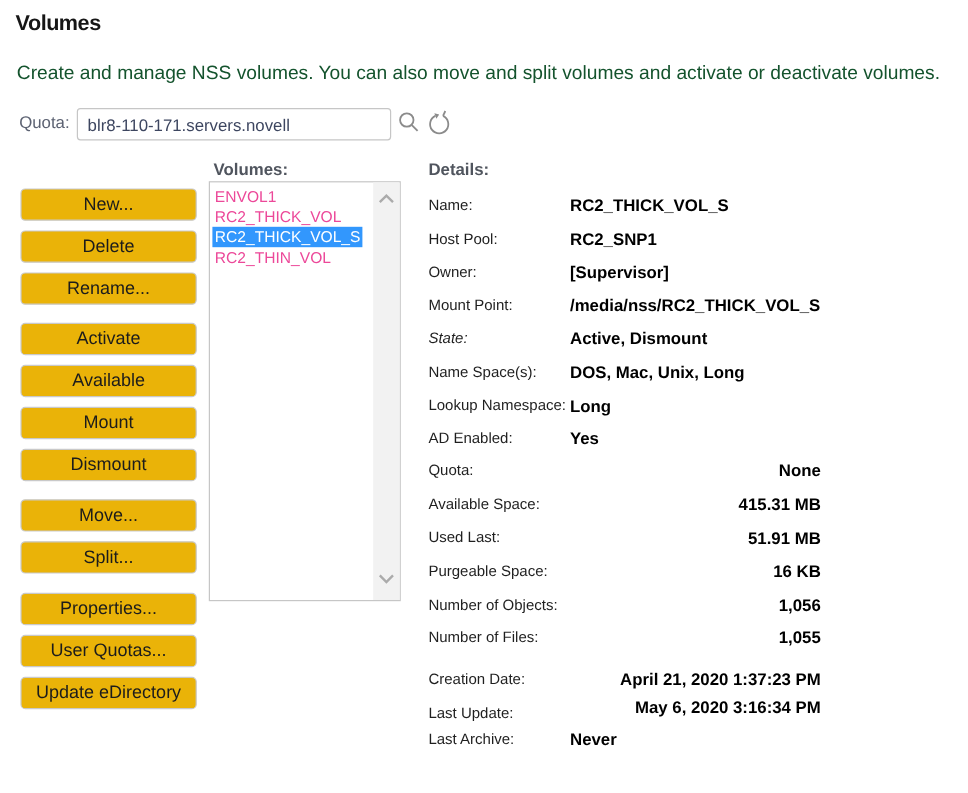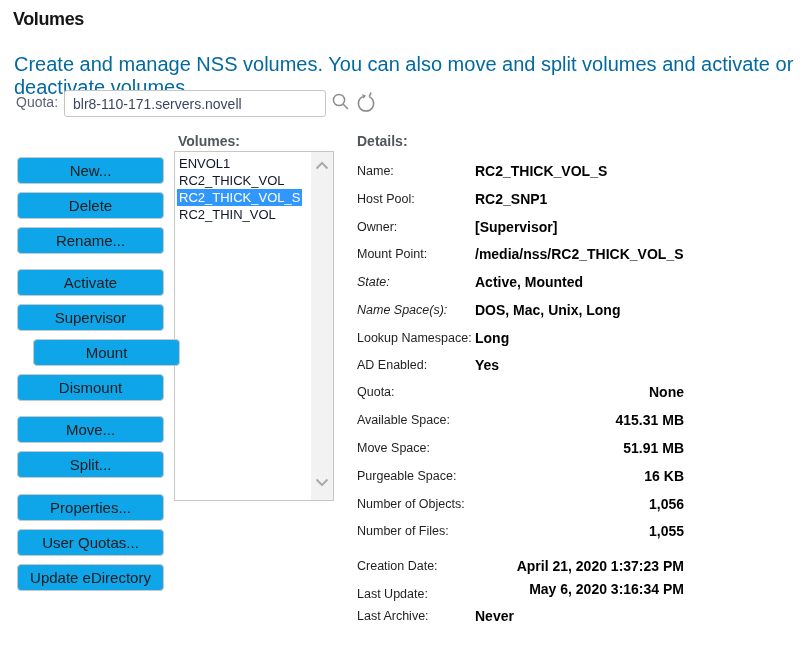--- a/index.html
+++ b/index.html
@@ -1,30 +1,30 @@
 <!DOCTYPE html>
 <html><head>
 <meta charset="utf-8">
 <style>
   * { margin:0; padding:0; box-sizing:border-box; }
   html,body { width:807px; height:661px; background:#fff; font-family:"Liberation Sans",sans-serif; position:relative; overflow:hidden; }
   .abs { position:absolute; }
   .title { left:13px; top:9px; font-size:18px; font-weight:bold; color:#161616; letter-spacing:-0.4px; }
-  .desc { left:14px; top:53px; font-size:20px; color:#0369a1; }
+  .desc { left:14px; top:53px; font-size:16px; color:#14532d; }
   .server-label { left:16px; top:94px; font-size:14px; color:#5c6272; }
   .server-input { left:64px; top:90px; width:262px; height:27px; border:1px solid #c6c6c6; border-radius:3px; font-size:14px; color:#3d4660; padding:0 8px; font-family:"Liberation Sans",sans-serif; background:#fff; }
   .icon-btn { background:none; border:none; cursor:pointer; padding:0; }
   .col-header { font-size:14px; font-weight:bold; color:#50555e; }
   .listbox { left:174px; top:151px; width:160px; height:350px; border:1px solid #c6c6c6; background:#fff; }
   .list-items { padding-top:3px; }
-  .vitem { width:fit-content; margin-left:2px; padding:0 2px; height:17px; line-height:17px; font-size:13px; color:#0f172a; white-space:nowrap; }
+  .vitem { width:fit-content; margin-left:2px; padding:0 2px; height:17px; line-height:17px; font-size:13px; color:#ec4899; white-space:nowrap; }
   .vitem.selected { background:#3297fd; color:#fff; }
   .scrollbar { position:absolute; top:0; bottom:0; right:0; width:22px; background:#f2f2f2; }
   .scroll-arrow { position:absolute; left:4px; width:14px; height:9px; }
-  .btn { position:absolute; left:17px; width:147px; height:27px; border:1px solid #c9c9c9; border-radius:4px; background:#0ea5e9; font-size:15px; color:#1c1c1c; font-family:"Liberation Sans",sans-serif; text-align:center; line-height:25px; cursor:pointer; }
+  .btn { position:absolute; left:17px; width:147px; height:27px; border:1px solid #c9c9c9; border-radius:4px; background:#eab308; font-size:15px; color:#1c1c1c; font-family:"Liberation Sans",sans-serif; text-align:center; line-height:25px; cursor:pointer; }
   .dlabel { position:absolute; left:357px; font-size:12.5px; color:#1f1f1f; white-space:nowrap; }
   .dvalue { position:absolute; left:475px; font-size:14px; font-weight:bold; color:#000; white-space:nowrap; }
   .dvalue.right { width:209px; text-align:right; }
 </style>
 </head>
 <body>
 
 <div class="abs title">Volumes</div>
 <div class="abs desc">Create and manage NSS volumes. You can also move and split volumes and activate or deactivate volumes.</div>
 
@@ -59,52 +59,52 @@
     <svg class="scroll-arrow" style="bottom:13px;" viewBox="0 0 14 9">
       <polyline points="1.5,1.5 7,7 12.5,1.5" fill="none" stroke="#ababab" stroke-width="2"></polyline>
     </svg>
   </div>
 </div>
 
 <button class="btn" style="top:157px;">New...</button>
 <button class="btn" style="top:192px;">Delete</button>
 <button class="btn" style="top:227px;">Rename...</button>
 <button class="btn" style="top:269px;">Activate</button>
-<button class="btn" style="top:304px;">Supervisor</button>
-<button class="btn" style="top:339px;margin-left:16px;">Mount</button>
+<button class="btn" style="top:304px;">Available</button>
+<button class="btn" style="top:339px;">Mount</button>
 <button class="btn" style="top:374px;">Dismount</button>
 <button class="btn" style="top:416px;">Move...</button>
 <button class="btn" style="top:451px;">Split...</button>
 <button class="btn" style="top:494px;">Properties...</button>
 <button class="btn" style="top:529px;">User Quotas...</button>
 <button class="btn" style="top:564px;">Update eDirectory</button>
 
 <div class="abs col-header" style="left:357px; top:133px;">Details:</div>
 
 <div class="dlabel" style="top:164px;">Name:</div>
 <div class="dvalue" style="top:163px;">RC2_THICK_VOL_S</div>
 <div class="dlabel" style="top:192px;">Host Pool:</div>
 <div class="dvalue" style="top:191px;">RC2_SNP1</div>
 <div class="dlabel" style="top:220px;">Owner:</div>
 <div class="dvalue" style="top:219px;">[Supervisor]</div>
 <div class="dlabel" style="top:247px;">Mount Point:</div>
 <div class="dvalue" style="top:246px;">/media/nss/RC2_THICK_VOL_S</div>
 <div class="dlabel" style="top:275px;font-style:italic;">State:</div>
-<div class="dvalue" style="top:274px;">Active, Mounted</div>
-<div class="dlabel" style="top:303px;font-style:italic;">Name Space(s):</div>
+<div class="dvalue" style="top:274px;">Active, Dismount</div>
+<div class="dlabel" style="top:303px;">Name Space(s):</div>
 <div class="dvalue" style="top:302px;">DOS, Mac, Unix, Long</div>
 <div class="dlabel" style="top:331px;">Lookup Namespace:</div>
 <div class="dvalue" style="top:330px;">Long</div>
 <div class="dlabel" style="top:358px;">AD Enabled:</div>
 <div class="dvalue" style="top:357px;">Yes</div>
 <div class="dlabel" style="top:385px;">Quota:</div>
 <div class="dvalue right" style="top:384px;">None</div>
 <div class="dlabel" style="top:413px;">Available Space:</div>
 <div class="dvalue right" style="top:412px;">415.31 MB</div>
-<div class="dlabel" style="top:441px;">Move Space:</div>
+<div class="dlabel" style="top:441px;">Used Last:</div>
 <div class="dvalue right" style="top:440px;">51.91 MB</div>
 <div class="dlabel" style="top:469px;">Purgeable Space:</div>
 <div class="dvalue right" style="top:468px;">16 KB</div>
 <div class="dlabel" style="top:497px;">Number of Objects:</div>
 <div class="dvalue right" style="top:496px;">1,056</div>
 <div class="dlabel" style="top:524px;">Number of Files:</div>
 <div class="dvalue right" style="top:523px;">1,055</div>
 <div class="dlabel" style="top:559px;">Creation Date:</div>
 <div class="dvalue right" style="top:558px;">April 21, 2020 1:37:23 PM</div>
 <div class="dlabel" style="top:587px;">Last Update:</div>

